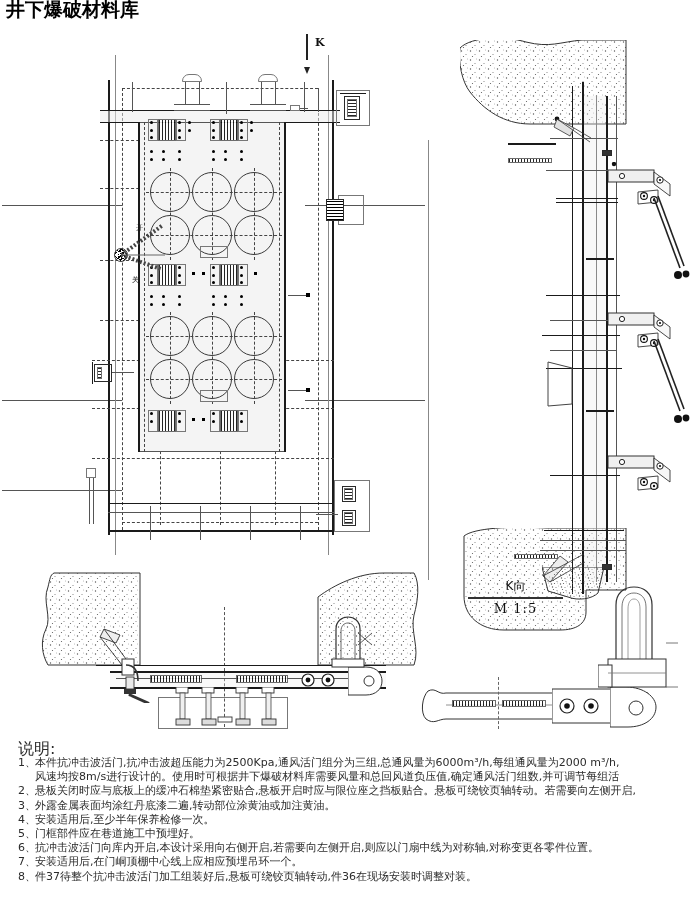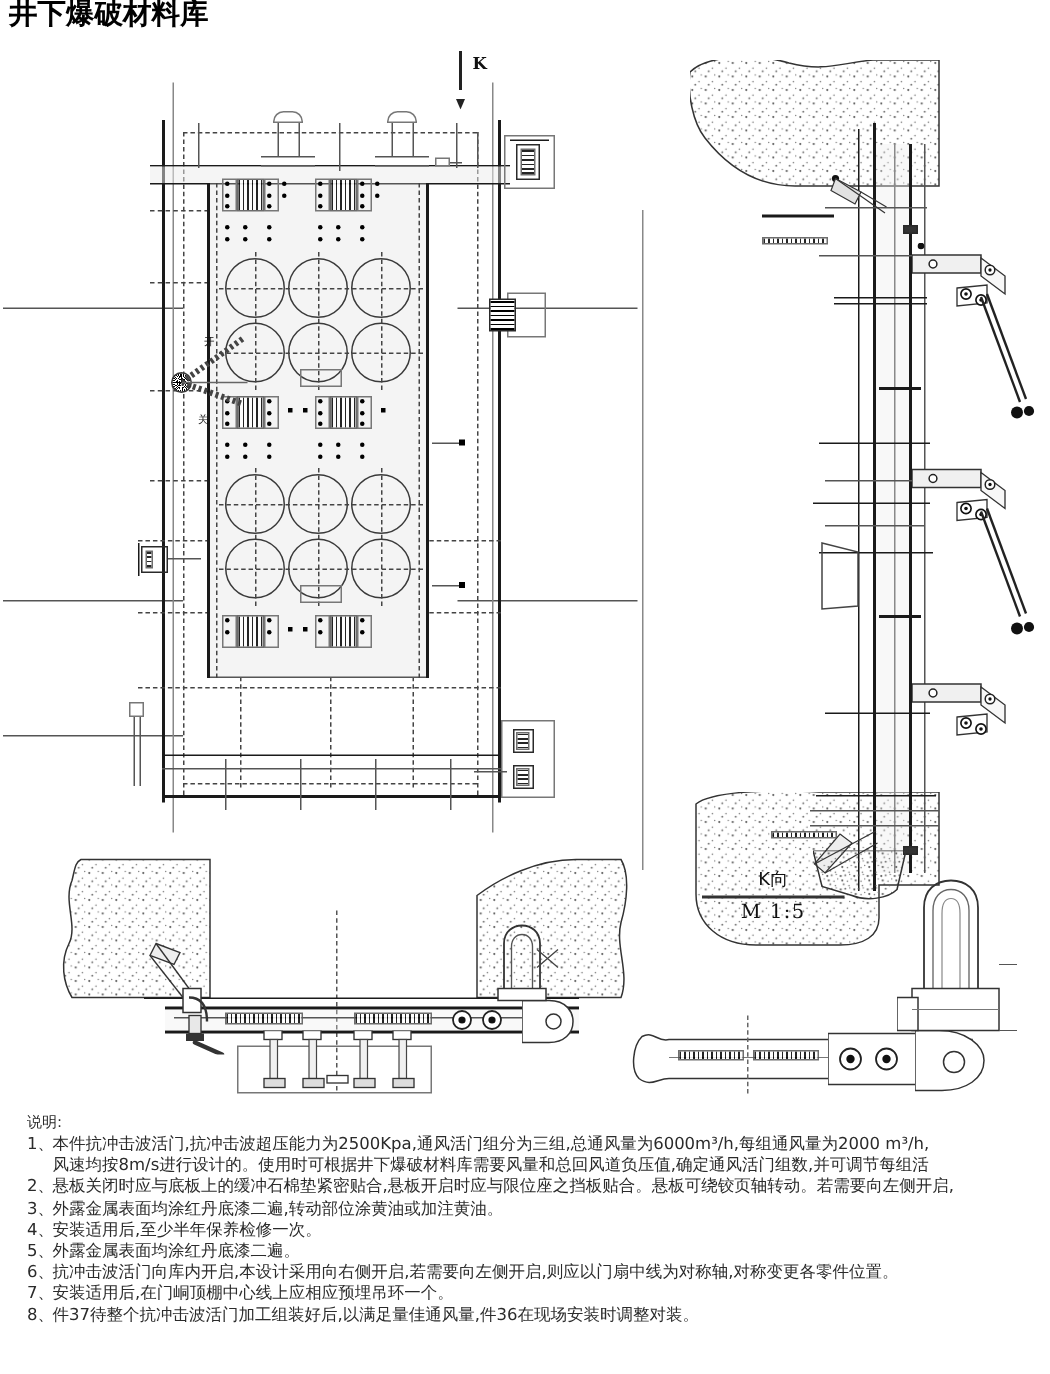--- a/index.html
+++ b/index.html
@@ -69,21 +69,21 @@
   #detail-caption .caprule{
     height:2px;background:#333;margin:1px 0 2px 0;width:100%;
   }
   #detail-caption .cap2{
     font-family:"DejaVu Serif",serif;font-size:13px;color:#111;letter-spacing:1px;
   }
 
   
   #notes{left:18px;top:742px;width:676px;}
   #notes .nhead{
-    font-family:"DejaVu Sans",sans-serif;font-size:10px;
+    font-family:"DejaVu Sans",sans-serif;font-size:16px;
     line-height:13px;color:#2b2b2b;margin-bottom:1px;
   }
   #notes .nrow{
     display:flex;font-family:"DejaVu Sans",sans-serif;
     font-size:11px;line-height:14.2px;color:#2b2b2b;
   }
   #notes .nnum{width:17px;flex:0 0 17px;}
   #notes .ntxt{flex:1;}
   #notes .ncont{padding-left:17px;font-family:"DejaVu Sans",sans-serif;
     font-size:11px;line-height:14.2px;color:#2b2b2b;}
@@ -653,28 +653,28 @@
       <div class="nrow">
         <div class="nnum">3、</div>
         <div class="ntxt">外露金属表面均涂红丹底漆二遍,转动部位涂黄油或加注黄油。</div>
       </div>
       <div class="nrow">
         <div class="nnum">4、</div>
         <div class="ntxt">安装适用后,至少半年保养检修一次。</div>
       </div>
       <div class="nrow">
         <div class="nnum">5、</div>
-        <div class="ntxt">外露金属表面均涂红丹底漆二遍。</div>
+        <div class="ntxt">门框部件应在巷道施工中预埋好。</div>
       </div>
       <div class="nrow">
         <div class="nnum">6、</div>
         <div class="ntxt">抗冲击波活门向库内开启,本设计采用向右侧开启,若需要向左侧开启,则应以门扇中线为对称轴,对称变更各零件位置。</div>
       </div>
       <div class="nrow">
         <div class="nnum">7、</div>
         <div class="ntxt">安装适用后,在门峒顶棚中心线上应相应预埋吊环一个。</div>
       </div>
       <div class="nrow">
         <div class="nnum">8、</div>
-        <div class="ntxt">件37待整个抗冲击波活门加工组装好后,以满足量佳通风量,件36在现场安装时调整对装。</div>
+        <div class="ntxt">件37待整个抗冲击波活门加工组装好后,悬板可绕铰页轴转动,件36在现场安装时调整对装。</div>
       </div>
     </div>
 </div>
 
 </body></html>

